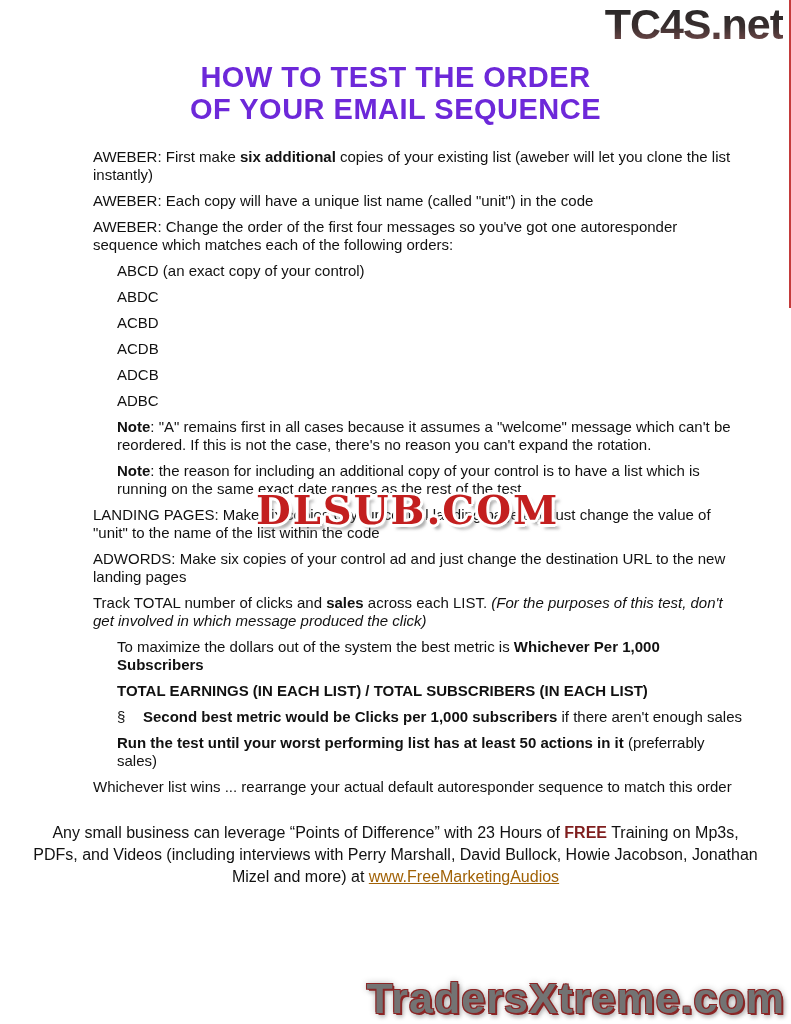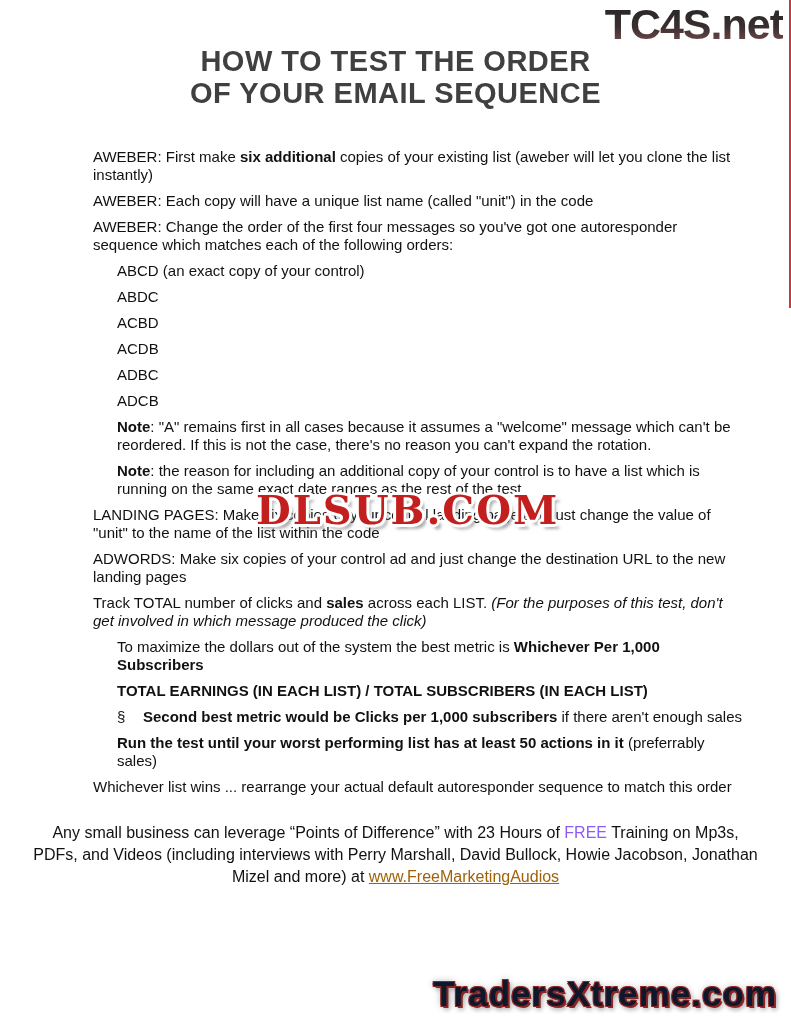--- a/index.html
+++ b/index.html
@@ -8,50 +8,50 @@
     font-family:"Liberation Sans",sans-serif;color:#111;overflow:hidden;
   }
   .site-logo{
     position:absolute;top:0px;right:8px;
     font-size:43px;font-weight:bold;letter-spacing:-1px;
     background:linear-gradient(180deg,#262626 10%,#3a2f2f 55%,#8a5454 100%);
     -webkit-background-clip:text;background-clip:text;color:transparent;
   }
   .edge-line{position:absolute;top:0;right:0;width:2px;height:308px;background:#c43b3b;}
   .title{
-    position:absolute;top:45px;left:0;width:100%;text-align:center;
-    font-weight:bold;font-size:29px;line-height:32px;letter-spacing:.5px;color:#404040;
+    position:absolute;top:61px;left:0;width:100%;text-align:center;
+    font-weight:bold;font-size:29px;line-height:32px;letter-spacing:.5px;color:#6d28d9;
   }
   .content{position:absolute;top:140px;left:93px;width:650px;}
   .para{font-size:15px;line-height:18px;margin:8px 0 7px 0;}
   .ind-1{margin-left:24px;}
   .bullet-para{display:flex;}
   .bullet-marker{width:26px;flex:none;display:none;}
   .para-text{display:inline;}
   .bullet-para .para-text{display:block;flex:1;}
   .b{font-weight:bold;}
   .i{font-style:italic;}
-  .red{color:#8b5cf6;font-weight:normal;}
+  .red{color:#7f1d1d;font-weight:bold;}
   .link{color:#a16207;text-decoration:underline;cursor:pointer;}
   .watermark{
     position:absolute;left:256px;top:486px;
     font-family:"DejaVu Serif",serif;font-weight:bold;
     font-size:40px;letter-spacing:2px;color:#c31f1f;
     text-shadow:
       -2px -2px 0 #fff, 2px -2px 0 #fff, -2px 2px 0 #fff, 2px 2px 0 #fff,
       -3px 0 0 #fff, 3px 0 0 #fff, 0 3px 0 #fff, 0 -3px 0 #fff,
       4px 5px 3px rgba(110,110,110,.55);
   }
   .footer{
     position:absolute;top:822px;left:30px;width:731px;text-align:center;
     font-size:16px;line-height:22px;color:#111;
   }
   .traders{
-    position:absolute;top:974px;right:14px;
-    font-size:35px;font-weight:bold;letter-spacing:1px;color:#0f172a;
+    position:absolute;top:974px;right:6px;
+    font-size:43px;font-weight:bold;letter-spacing:1px;color:#737373;
     text-shadow:
       -1px -1px 0 #8b2626, 1px -1px 0 #8b2626, -1px 1px 0 #8b2626, 1px 1px 0 #8b2626,
       2px 2px 0 #8b2626, 0 0 7px rgba(160,160,160,.95), 3px 4px 4px #b5b5b5;
   }
 </style>
 </head>
 <body>
 
 <div class="edge-line"></div>
 
@@ -70,23 +70,23 @@
   <div class="para"><span class="para-text"><span>AWEBER: Change the order of the first four messages so you've got one autoresponder sequence which matches each of the following orders:</span></span></div>
 
   <div class="para ind-1"><span class="para-text"><span>ABCD (an exact copy of your control)</span></span></div>
 
   <div class="para ind-1"><span class="para-text"><span>ABDC</span></span></div>
 
   <div class="para ind-1"><span class="para-text"><span>ACBD</span></span></div>
 
   <div class="para ind-1"><span class="para-text"><span>ACDB</span></span></div>
 
+  <div class="para ind-1"><span class="para-text"><span>ADCB</span></span></div>
+
   <div class="para ind-1"><span class="para-text"><span>ADBC</span></span></div>
-
-  <div class="para ind-1"><span class="para-text"><span>ADCB</span></span></div>
 
   <div class="para ind-1"><span class="para-text"><span class="b">Note</span><span>: "A" remains first in all cases because it assumes a "welcome" message which can't be reordered.  If this is not the case, there's no reason you can't expand the rotation.</span></span></div>
 
   <div class="para ind-1"><span class="para-text"><span class="b">Note</span><span>: the reason for including an additional copy of your control is to have a list which is running on the same exact date ranges as the rest of the test.</span></span></div>
 
   <div class="para"><span class="para-text"><span>LANDING PAGES: Make six copies of your control landing page and just change the value of "unit" to the name of the list within the code</span></span></div>
 
   <div class="para"><span class="para-text"><span>ADWORDS: Make six copies of your control ad and just change the destination URL to the new landing pages</span></span></div>
 
   <div class="para"><span class="para-text"><span>Track TOTAL number of clicks and </span><span class="b">sales</span><span> across each LIST.  </span><span class="i">(For the purposes of this test, don't get involved in which message produced the click)</span></span></div>

